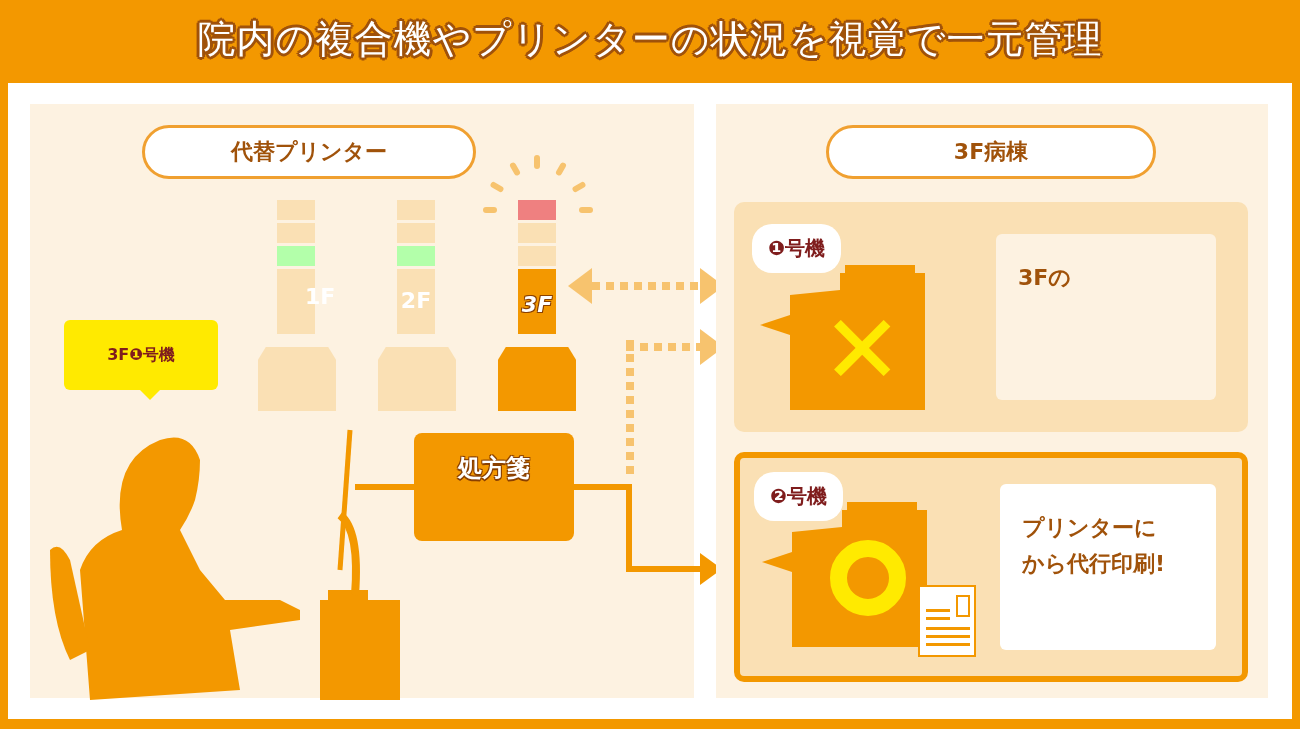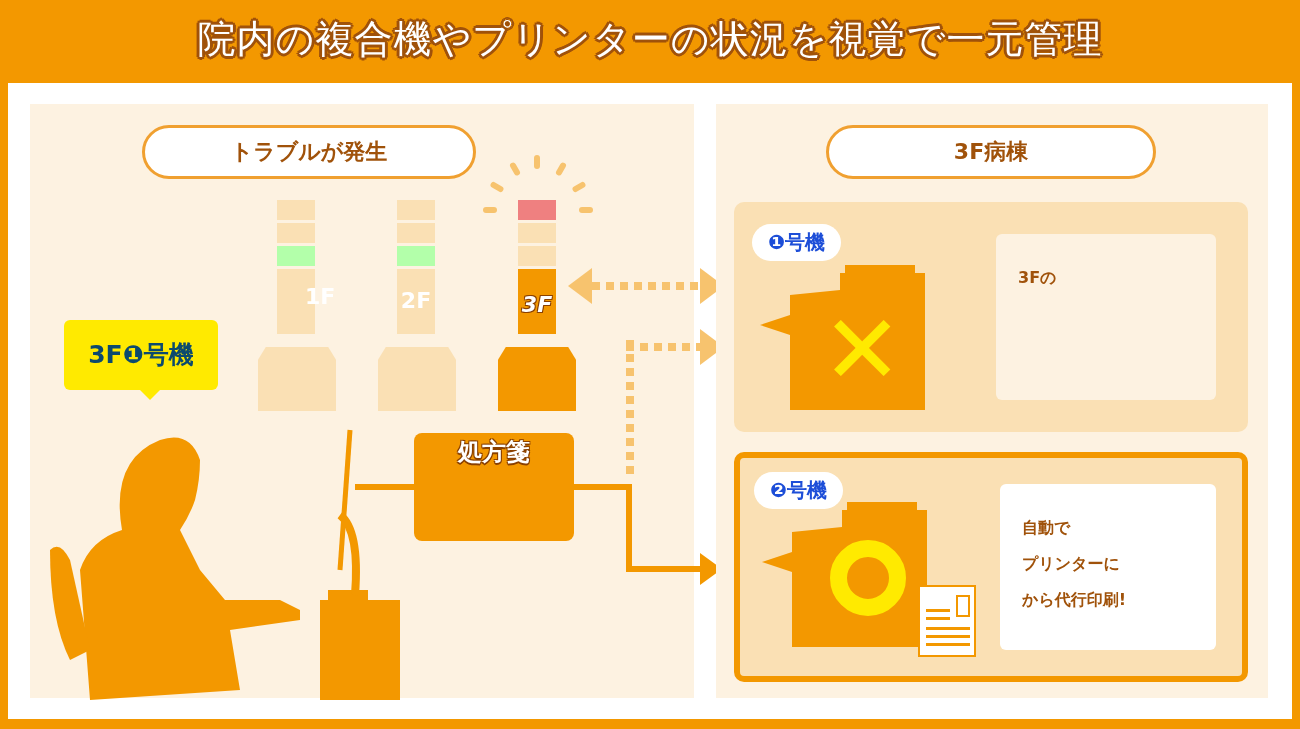--- a/index.html
+++ b/index.html
@@ -6,45 +6,45 @@
   body { width: 1300px; height: 729px; background: #f39800; font-family: "DejaVu Sans", sans-serif; position: relative; overflow: hidden; }
   .title { position: absolute; top: 14px; left: 0; width: 1300px; text-align: center; font-size: 38px; font-weight: normal; color: #fff;
     text-shadow: 2px 2px 0 #a0520a, -2px -2px 0 #a0520a, 2px -2px 0 #a0520a, -2px 2px 0 #a0520a, 0 3px 0 #a0520a, 3px 0 0 #a0520a, 0 -3px 0 #a0520a, -3px 0 0 #a0520a; letter-spacing: 1px; }
   .frame { position: absolute; left: 8px; top: 83px; width: 1284px; height: 636px; background: #fff; }
   .panel { position: absolute; background: #fdf2e1; }
   .pill { position: absolute; background: #fff; border: 3px solid #f0a030; border-radius: 30px; text-align: center; font-weight: bold; color: #a0520a; font-size: 22px; }
   .seg { position: absolute; left: 0; width: 38px; }
   .base { position: absolute; }
   .floor-label { position: absolute; width: 38px; text-align: center; font-weight: bold; font-size: 22px; color: #fff; }
   .ray { position: absolute; width: 6px; height: 14px; background: #f7c36e; border-radius: 3px; }
-  .bubble-yellow { position: absolute; left: 64px; top: 320px; width: 154px; height: 70px; background: #ffea00; border-radius: 6px; text-align: center; line-height: 70px; font-weight: bold; color: #0c4a6e; font-size: 25px; }
+  .bubble-yellow { position: absolute; left: 64px; top: 320px; width: 154px; height: 70px; background: #ffea00; border-radius: 6px; text-align: center; line-height: 70px; font-weight: bold; color: #7f1d1d; font-size: 16px; }
   .bubble-yellow:after { content: ""; position: absolute; left: 76px; bottom: -10px; border-left: 10px solid transparent; border-right: 10px solid transparent; border-top: 10px solid #ffea00; }
-  .transfer-box { position: absolute; left: 414px; top: 433px; width: 160px; height: 108px; background: #f39800; border-radius: 8px; text-align: center; color: #fff; font-weight: bold; font-size: 24px; line-height: 36px; padding-top: 1px;
+  .transfer-box { position: absolute; left: 414px; top: 433px; width: 160px; height: 108px; background: #f39800; border-radius: 8px; text-align: center; color: #fff; font-weight: bold; font-size: 24px; line-height: 36px; padding-top: 17px;
     text-shadow: 1px 1px 0 #8a4000, -1px -1px 0 #8a4000, 1px -1px 0 #8a4000, -1px 1px 0 #8a4000, 0 2px 0 #8a4000; }
   .machine-box { position: absolute; background: #fae0b4; border-radius: 10px; }
   .machine-box.active { border: 6px solid #f39800; }
-  .tag { position: absolute; background: #fff; border-radius: 20px; font-weight: bold; color: #1d4ed8; font-size: 20px; padding: 5px 16px; }
-  .speech { position: absolute; background: #fdf2e1; border-radius: 6px; font-weight: bold; color: #a0520a; font-size: 16px; line-height: 36px; padding: 26px 0 0 22px; }
+  .tag { position: absolute; background: #fff; border-radius: 20px; font-weight: bold; color: #7f1d1d; font-size: 20px; padding: 11px 16px; }
+  .speech { position: absolute; background: #fdf2e1; border-radius: 6px; font-weight: bold; color: #a0520a; font-size: 22px; line-height: 36px; padding: 26px 0 0 22px; }
   .speech.white { background: #fff; }
   .speech:before { content: ""; position: absolute; left: -12px; top: 50%; margin-top: -12px; border-top: 12px solid transparent; border-bottom: 12px solid transparent; border-right: 12px solid inherit; }
   .speech.cream:before { border-right-color: #fdf2e1; }
   .speech.white:before { border-right-color: #fff; }
   .dot-h { position: absolute; height: 8px; background-image: linear-gradient(to right, #f7c36e 60%, transparent 60%); background-size: 14px 8px; }
   .dot-v { position: absolute; width: 8px; background-image: linear-gradient(to bottom, #f7c36e 60%, transparent 60%); background-size: 8px 14px; }
   .line { position: absolute; background: #f39800; }
 </style>
 </head>
 <body>
 
 <div class="title">院内の複合機やプリンターの状況を視覚で一元管理</div>
 
 <div class="frame"></div>
 
 <div class="panel" style="left:30px; top:104px; width:664px; height:594px;"></div>
-<div class="pill" style="left:142px; top:125px; width:334px; height:54px; line-height:48px;">トラブルが発生</div>
+<div class="pill" style="left:142px; top:125px; width:334px; height:54px; line-height:48px;">代替プリンター</div>
 
 <div>
   <div class="ray" style="left:534px; top:155px;"></div>
   <div class="ray" style="left:512px; top:162px; transform:rotate(-30deg);"></div>
   <div class="ray" style="left:558px; top:162px; transform:rotate(30deg);"></div>
   <div class="ray" style="left:494px; top:180px; transform:rotate(-60deg);"></div>
   <div class="ray" style="left:576px; top:180px; transform:rotate(60deg);"></div>
   <div class="ray" style="left:487px; top:203px; transform:rotate(90deg);"></div>
   <div class="ray" style="left:583px; top:203px; transform:rotate(90deg);"></div>
 </div>
@@ -129,16 +129,15 @@
 <div style="position:absolute; left:830px; top:540px; width:76px; height:76px; border:17px solid #ffea00; border-radius:50%;"></div>
 <div style="position:absolute; left:918px; top:585px; width:58px; height:72px; background:#fff; border:2px solid #f39800;">
   <div style="position:absolute; left:6px; top:22px; width:24px; height:3px; background:#f39800;"></div>
   <div style="position:absolute; left:6px; top:30px; width:24px; height:3px; background:#f39800;"></div>
   <div style="position:absolute; left:36px; top:8px; width:14px; height:22px; border:2px solid #f39800;"></div>
   <div style="position:absolute; left:6px; top:40px; width:44px; height:3px; background:#f39800;"></div>
   <div style="position:absolute; left:6px; top:48px; width:44px; height:3px; background:#f39800;"></div>
   <div style="position:absolute; left:6px; top:56px; width:44px; height:3px; background:#f39800;"></div>
 </div>
 <div class="speech white" style="left:1000px; top:484px; width:216px; height:166px;">
-  <div>自動で</div>
   <div>プリンターに</div>
   <div>から代行印刷!</div>
 </div>
 
 </body></html>

